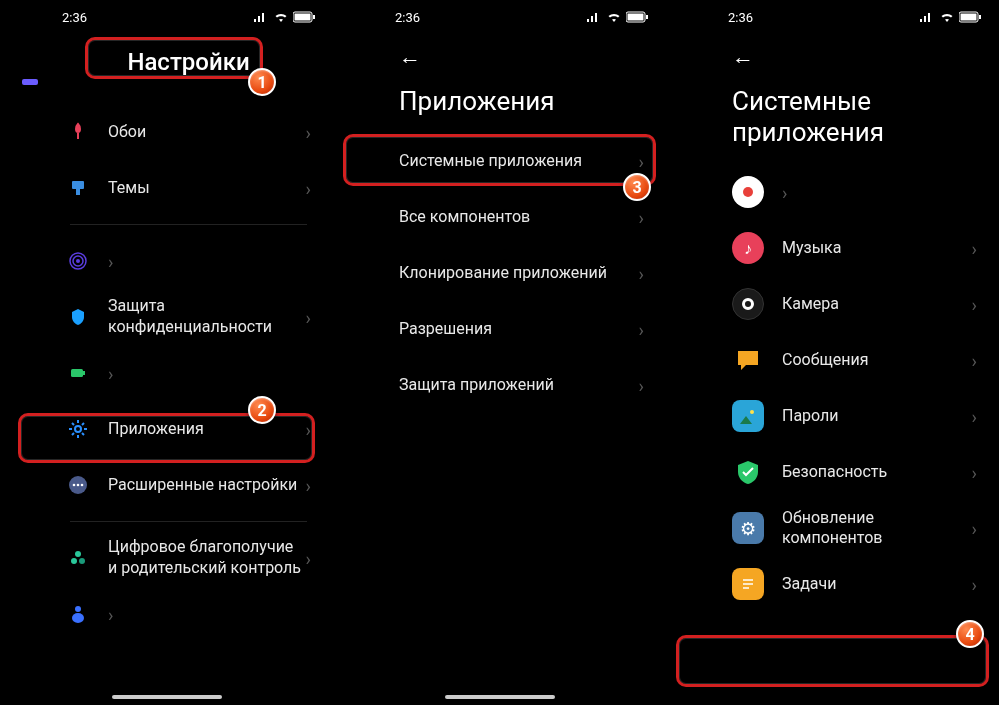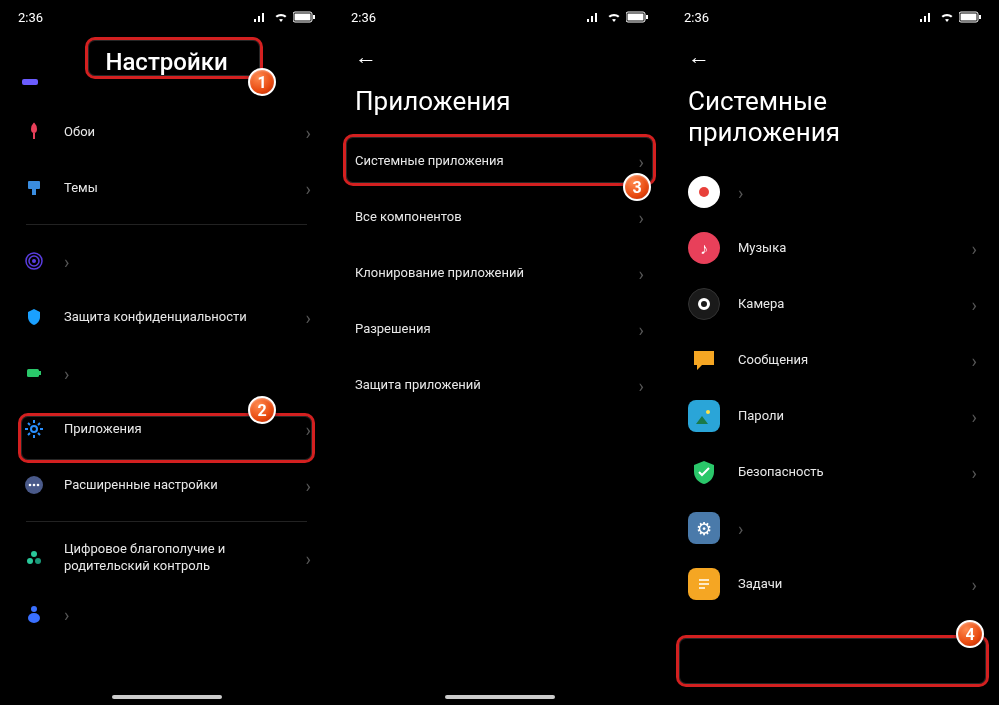--- a/index.html
+++ b/index.html
@@ -16,20 +16,21 @@
   width: 999px;
   height: 705px;
   background: #1a1a1a;
 }
 .panel {
   width: 333px;
   height: 705px;
   background: #000;
   position: relative;
   overflow: hidden;
+  padding-left: 44px;
 }
 .status-bar {
   display: flex;
   justify-content: space-between;
   align-items: center;
   padding: 8px 18px 4px 18px;
   color: #fff;
   font-size: 13px;
   height: 30px;
 }
@@ -85,21 +86,21 @@
   border-radius: 50%;
   margin-right: 18px;
   display: flex;
   align-items: center;
   justify-content: center;
   flex-shrink: 0;
   font-size: 16px;
 }
 .item-label {
   color: #e8e8e8;
-  font-size: 13px;
+  font-size: 16px;
   flex: 1;
   line-height: 1.3;
 }
 .item-label.noicon {
   padding-left: 0;
 }
 .chevron {
   color: #555;
   font-size: 18px;
 }
@@ -398,20 +399,21 @@
             <svg width="28" height="28" viewBox="0 0 28 28">
               <path d="M14 3 L24 7 L24 14 C24 20 19 25 14 26 C9 25 4 20 4 14 L4 7 Z" fill="#2ac76a"></path>
               <path d="M9 14 L12 17 L19 10" stroke="#fff" stroke-width="2" fill="none"></path>
             </svg>
           </span>
       <span class="item-label">Безопасность</span>
       <span class="chevron">›</span>
     </div>
     <div class="item">
       <span class="app-icon" style="background:#4a7aaa;border-radius:8px;font-size:18px;color:#fff">⚙</span>
+      <span class="item-label">Обновление компонентов</span>
       <span class="chevron">›</span>
     </div>
     <div class="item">
       <span class="app-icon" style="background:#f5a623;border-radius:8px">
             <svg width="18" height="18" viewBox="0 0 18 18">
               <line x1="4" y1="5" x2="14" y2="5" stroke="#fff" stroke-width="1.5"></line>
               <line x1="4" y1="9" x2="14" y2="9" stroke="#fff" stroke-width="1.5"></line>
               <line x1="4" y1="13" x2="10" y2="13" stroke="#fff" stroke-width="1.5"></line>
             </svg>
           </span>

